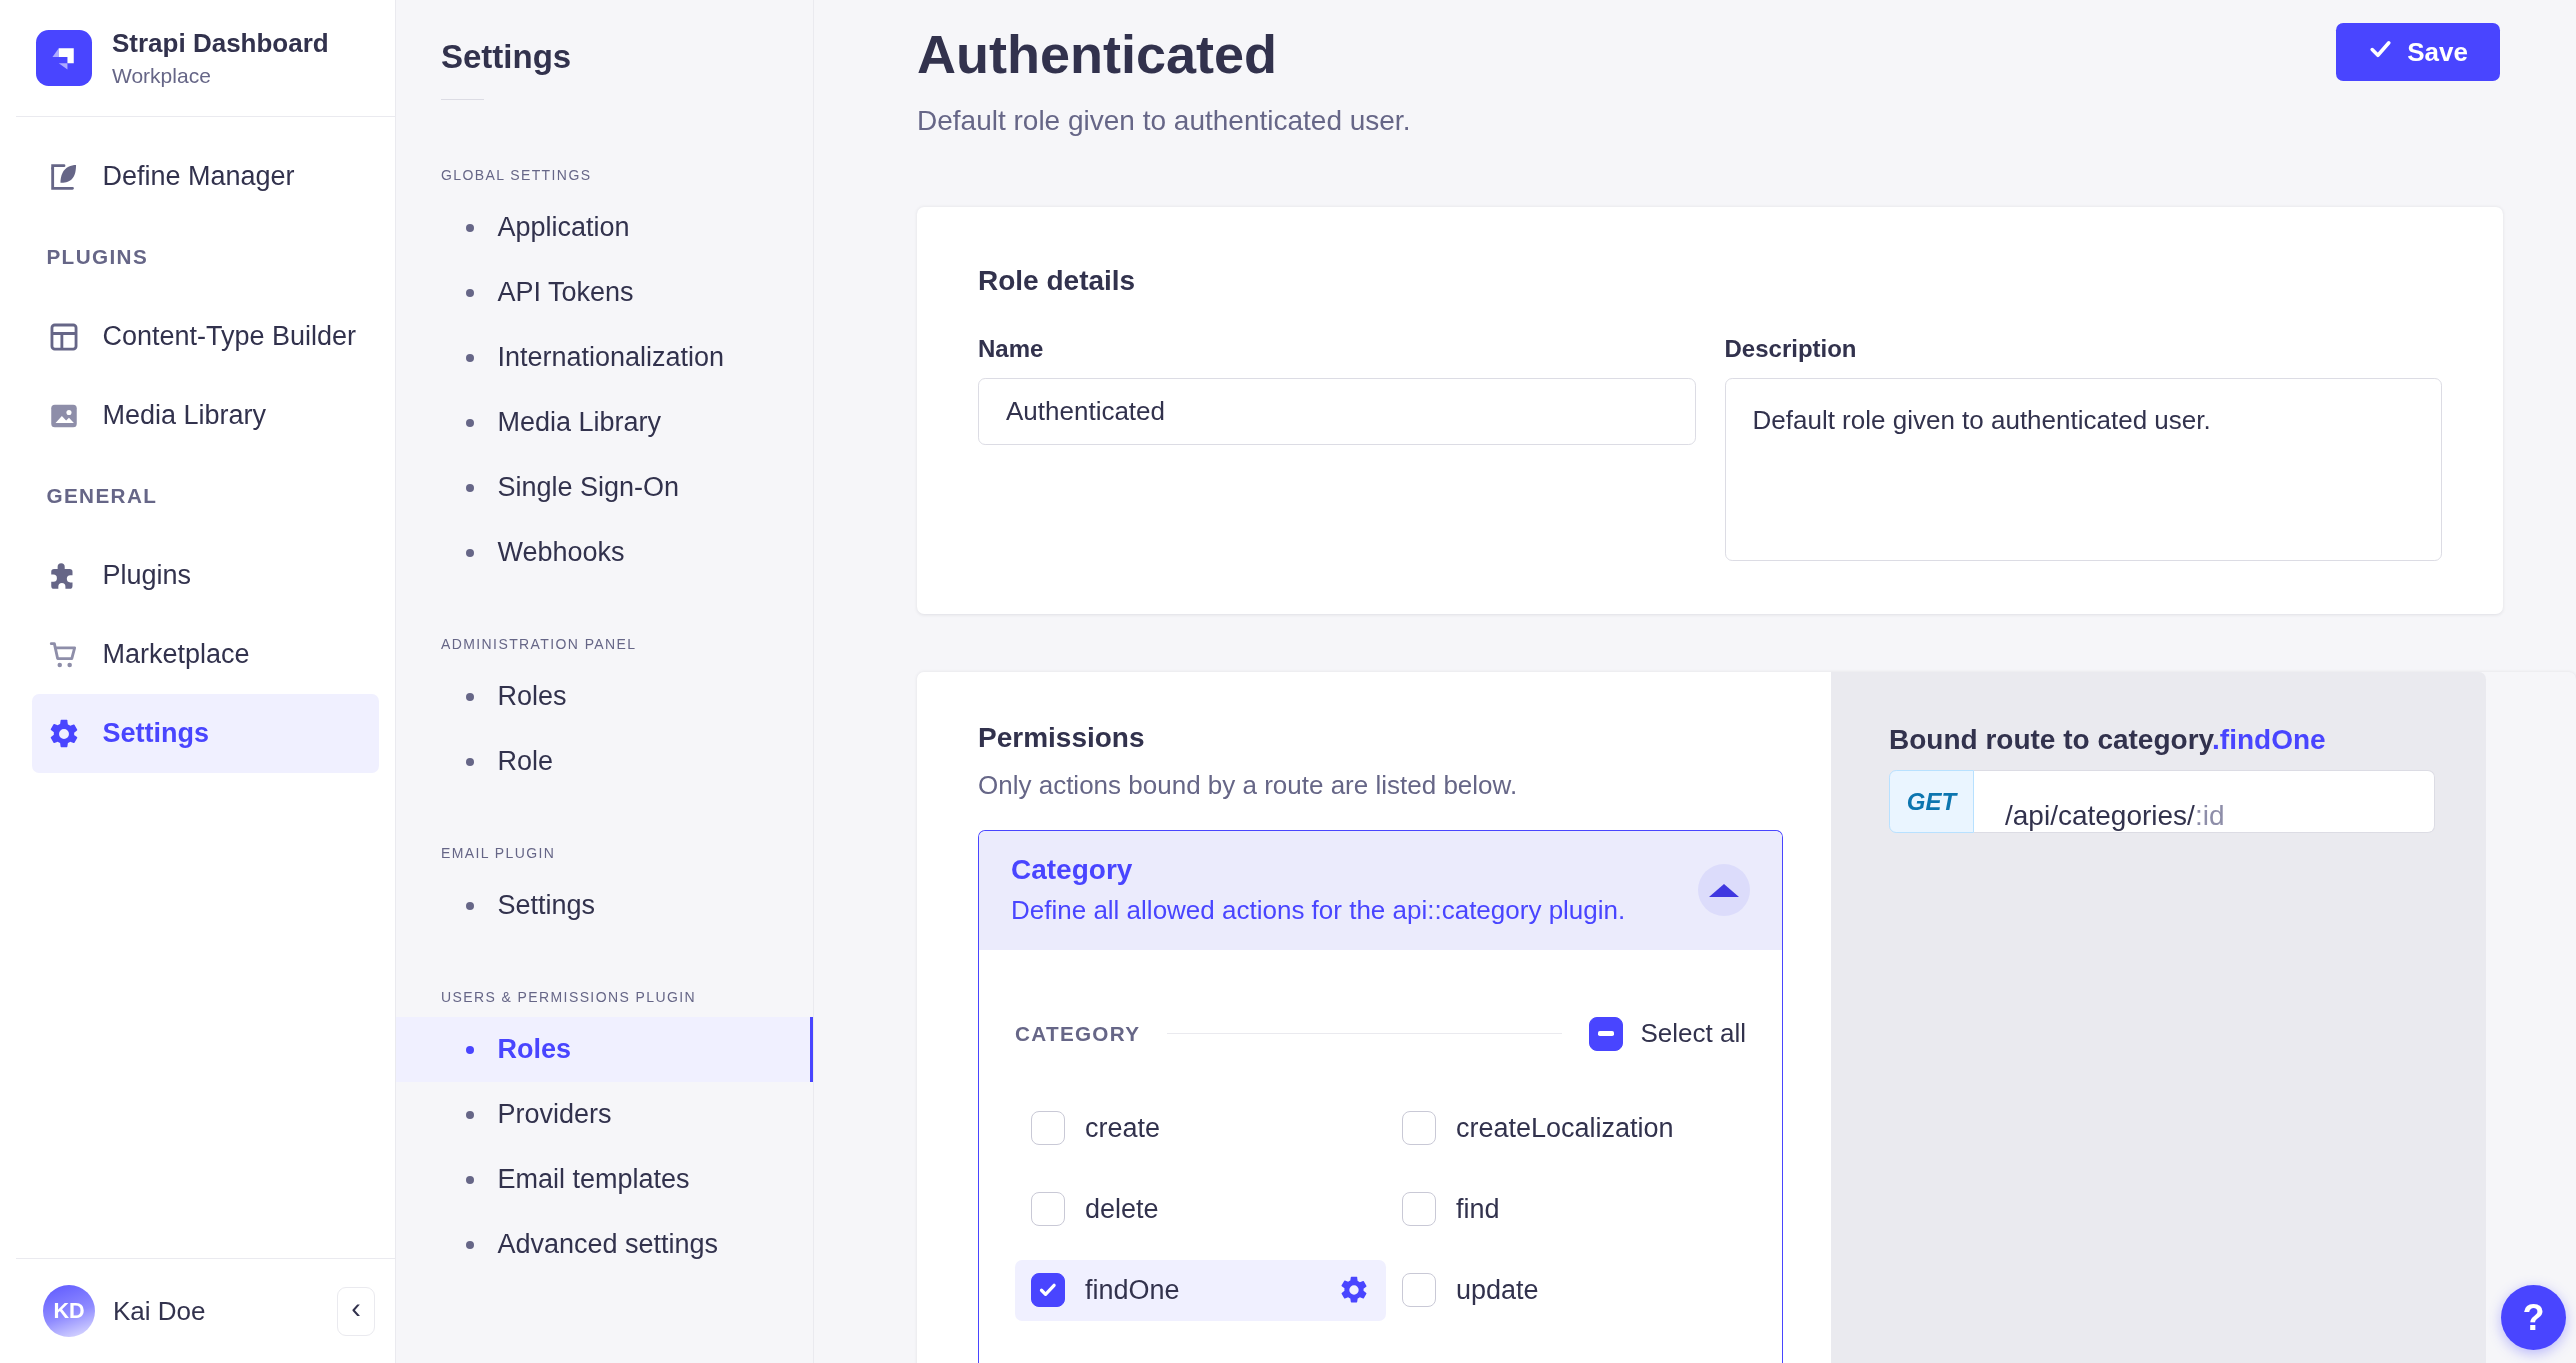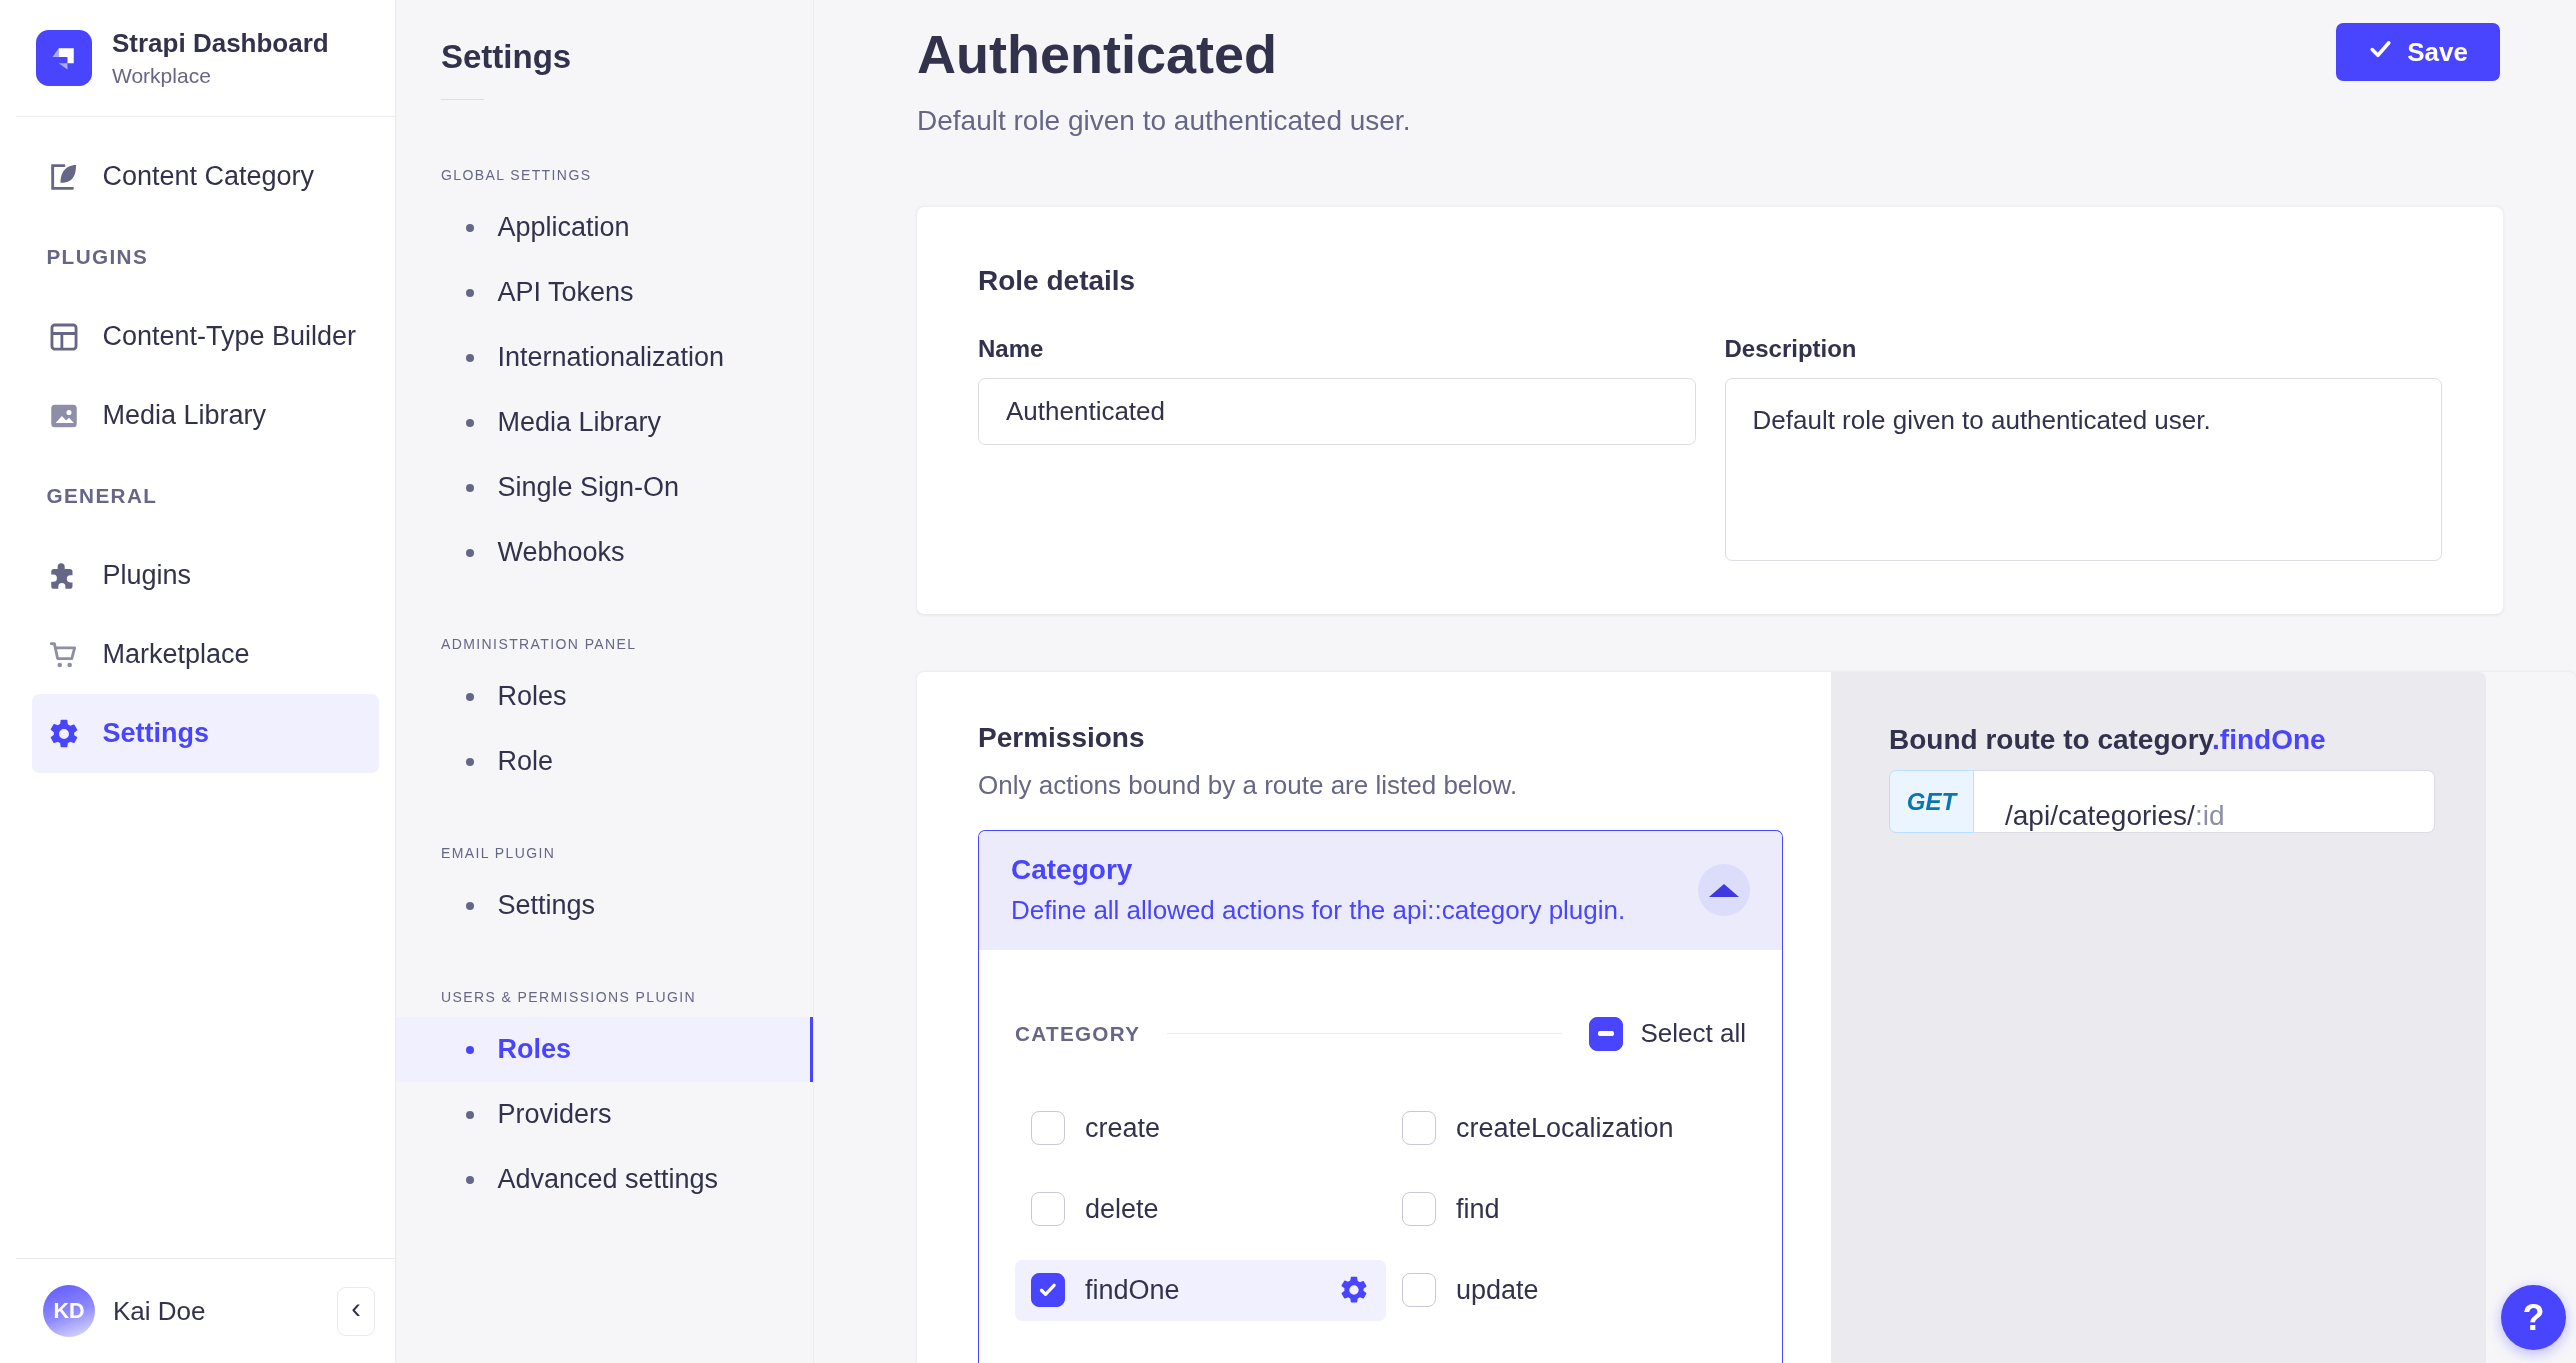--- a/index.html
+++ b/index.html
@@ -219,21 +219,21 @@
 
   <nav class="nav">
     <div class="nav-item">
       <span class="ic">
         <svg width="34" height="34" viewBox="0 0 24 24" fill="none" stroke="#666687" stroke-width="2">
           <path d="M4 6v14h14" stroke-linecap="round"></path>
           <path d="M4 6V4h8" stroke-linecap="round"></path>
           <path fill="#666687" stroke="none" d="M20.5 3.5c-3.5 0-7.5 1.5-9.5 5.5-1.2 2.4-1.5 5-1.5 7 2.5 0 5.8-.4 8-2.5 2.5-2.4 3-6.5 3-10z"></path>
         </svg>
       </span>
-      <span>Content Category</span>
+      <span>Define Manager</span>
     </div>
 
     <div class="nav-section-label">PLUGINS</div>
 
     <div class="nav-item">
       <span class="ic">
         <svg width="34" height="34" viewBox="0 0 24 24" fill="none" stroke="#666687" stroke-width="2">
           <rect x="3.5" y="3.5" width="17" height="17" rx="2"></rect>
           <path d="M3.5 9.5h17M10.5 9.5v11"></path>
         </svg>
@@ -340,20 +340,24 @@
   </div>
 
   <div class="subnav-section-label next">USERS &amp; PERMISSIONS PLUGIN</div>
   <div class="subnav-item active">
     <span class="bullet"></span>
     <span>Roles</span>
   </div>
   <div class="subnav-item">
     <span class="bullet"></span>
     <span>Providers</span>
+  </div>
+  <div class="subnav-item">
+    <span class="bullet"></span>
+    <span>Email templates</span>
   </div>
   <div class="subnav-item">
     <span class="bullet"></span>
     <span>Advanced settings</span>
   </div>
 </aside>
 
 <main class="main">
   <h1 class="page-title">Authenticated</h1>
   <button class="save-btn">

